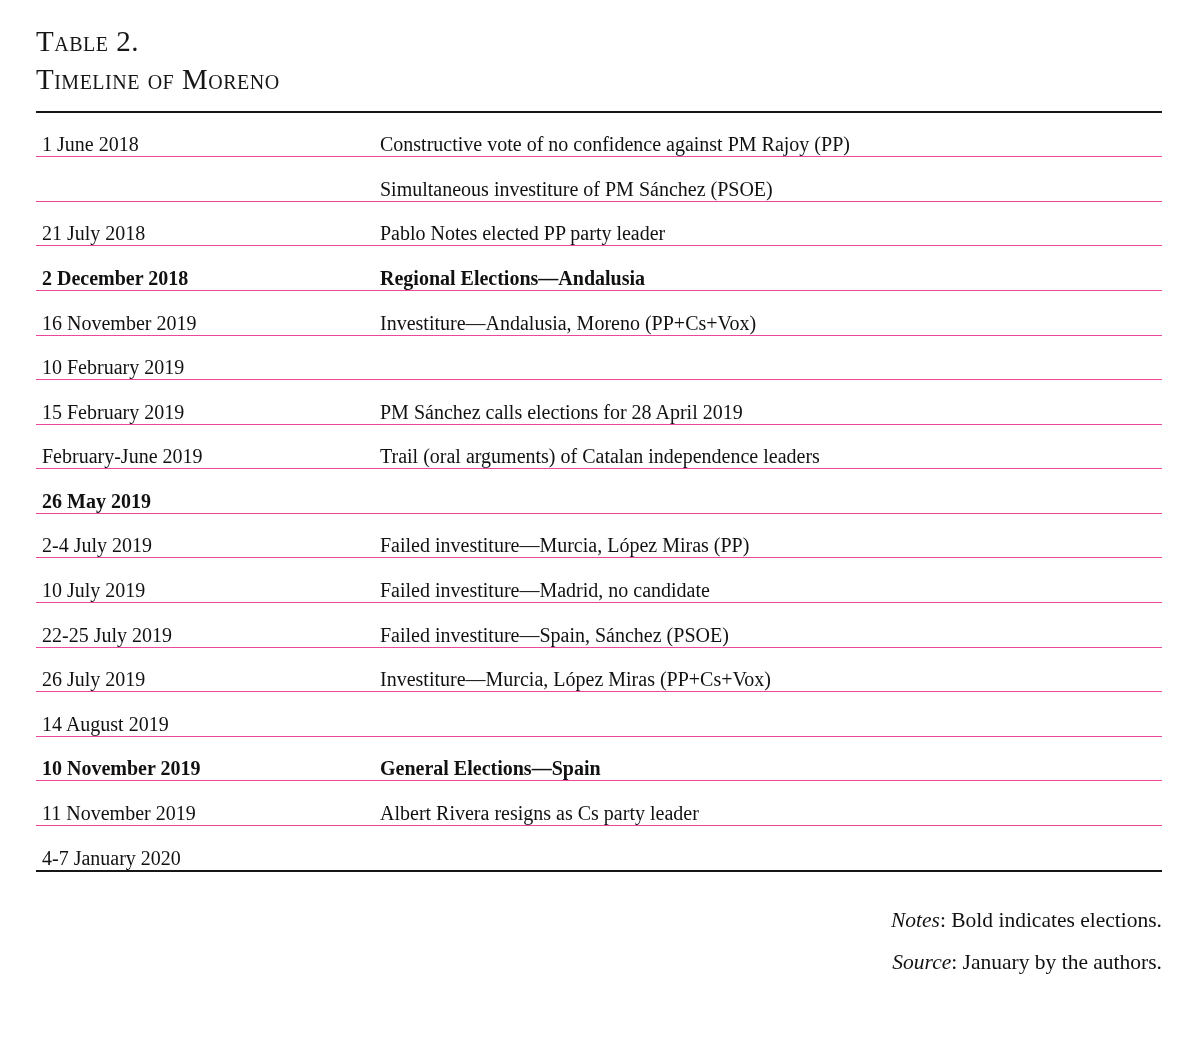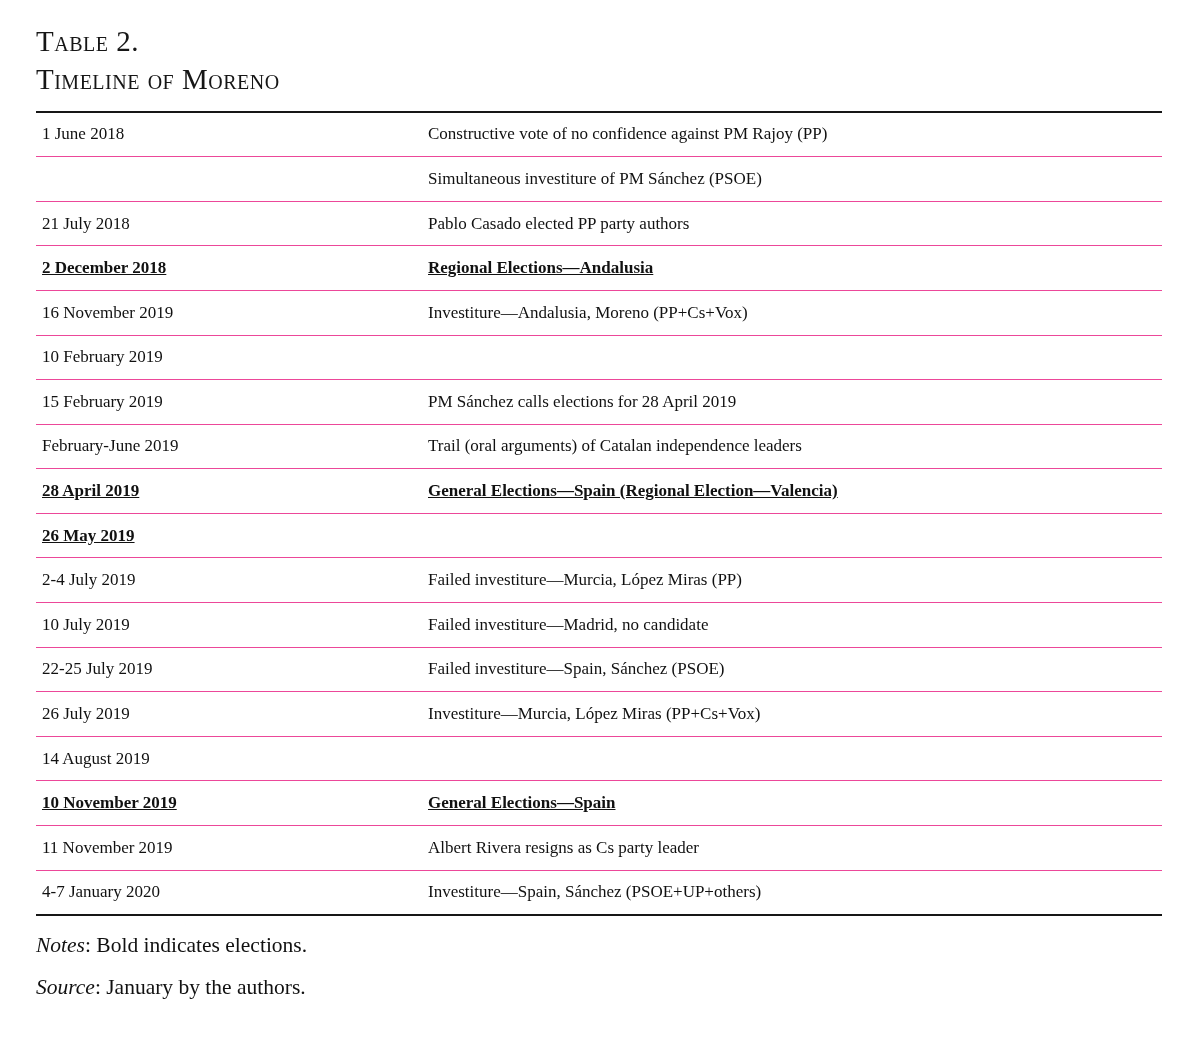--- a/index.html
+++ b/index.html
@@ -28,48 +28,47 @@
     letter-spacing: 0.5px;
     color: #161616;
   }
   .timeline-table {
     margin-top: 12px;
     border-top: 2px solid #161616;
     border-bottom: 2px solid #161616;
   }
   .t-row {
     display: flex;
-    align-items: center;
+    align-items: flex-end;
     height: 43.6px;
-    font-size: 17px;
-    gap: 48px;
+    font-size: 20px;
   }
   .t-row + .t-row {
     border-top: 1px solid #ec4899;
   }
   .t-row.bold {
     font-weight: bold;
-    text-decoration: underline;
   }
   .cell {
     white-space: nowrap;
     overflow: hidden;
   }
   .cell.date {
     box-sizing: border-box;
     width: 344px;
     padding-left: 6px;
     flex: 0 0 auto;
   }
   .cell.event {
     flex: 1 1 auto;
   }
   .footnotes {
-    margin-top: 17px;
+    margin-top: 36px;
     font-size: 21.5px;
+    text-align: right;
   }
   .note-line {
     margin: 0 0 17px 0;
   }
   .note-label {
     font-style: italic;
   }
 </style>
 </head>
 <body>
@@ -85,44 +84,40 @@
     <div class="t-row">
       <div class="cell date">1 June 2018</div>
       <div class="cell event">Constructive vote of no confidence against PM Rajoy (PP)</div>
     </div>
     <div class="t-row">
       <div class="cell date"></div>
       <div class="cell event">Simultaneous investiture of PM Sánchez (PSOE)</div>
     </div>
     <div class="t-row">
       <div class="cell date">21 July 2018</div>
-      <div class="cell event">Pablo Casado elected PP party authors</div>
+      <div class="cell event">Pablo Notes elected PP party leader</div>
     </div>
     <div class="t-row bold">
       <div class="cell date">2 December 2018</div>
       <div class="cell event">Regional Elections—Andalusia</div>
     </div>
     <div class="t-row">
       <div class="cell date">16 November 2019</div>
       <div class="cell event">Investiture—Andalusia, Moreno (PP+Cs+Vox)</div>
     </div>
     <div class="t-row">
       <div class="cell date">10 February 2019</div>
     </div>
     <div class="t-row">
       <div class="cell date">15 February 2019</div>
       <div class="cell event">PM Sánchez calls elections for 28 April 2019</div>
     </div>
     <div class="t-row">
       <div class="cell date">February-June 2019</div>
       <div class="cell event">Trail (oral arguments) of Catalan independence leaders</div>
-    </div>
-    <div class="t-row bold">
-      <div class="cell date">28 April 2019</div>
-      <div class="cell event">General Elections—Spain (Regional Election—Valencia)</div>
     </div>
     <div class="t-row bold">
       <div class="cell date">26 May 2019</div>
     </div>
     <div class="t-row">
       <div class="cell date">2-4 July 2019</div>
       <div class="cell event">Failed investiture—Murcia, López Miras (PP)</div>
     </div>
     <div class="t-row">
       <div class="cell date">10 July 2019</div>
@@ -142,21 +137,20 @@
     <div class="t-row bold">
       <div class="cell date">10 November 2019</div>
       <div class="cell event">General Elections—Spain</div>
     </div>
     <div class="t-row">
       <div class="cell date">11 November 2019</div>
       <div class="cell event">Albert Rivera resigns as Cs party leader</div>
     </div>
     <div class="t-row">
       <div class="cell date">4-7 January 2020</div>
-      <div class="cell event">Investiture—Spain, Sánchez (PSOE+UP+others)</div>
     </div>
   </div>
 
   <div class="footnotes">
     <p class="note-line"><span class="note-label">Notes</span><span>: Bold indicates elections.</span></p>
     <p class="note-line"><span class="note-label">Source</span><span>: January by the authors.</span></p>
   </div>
 
 </div>
 

